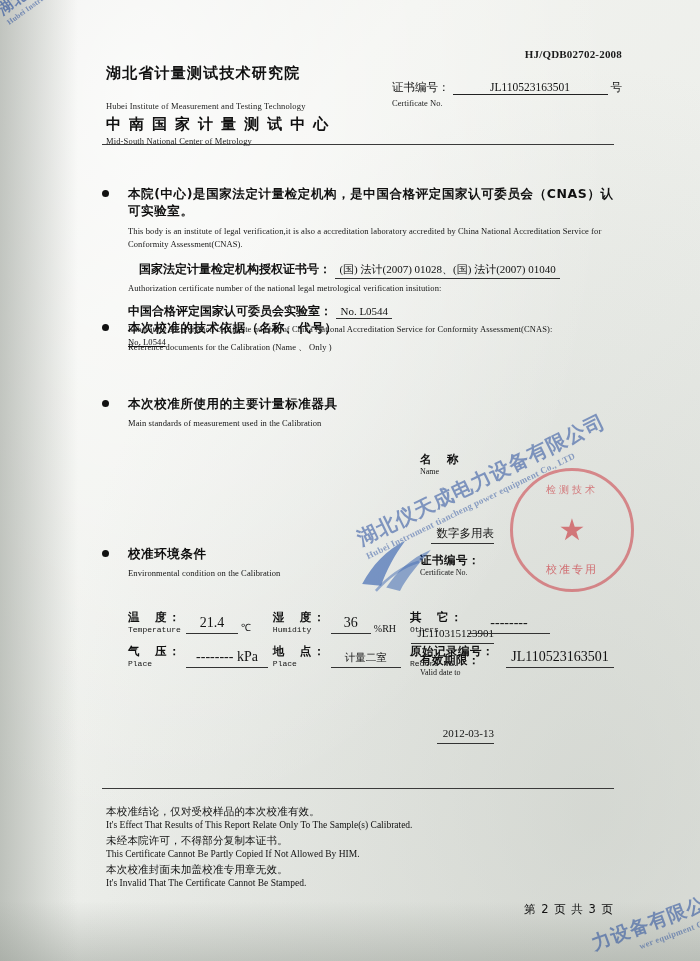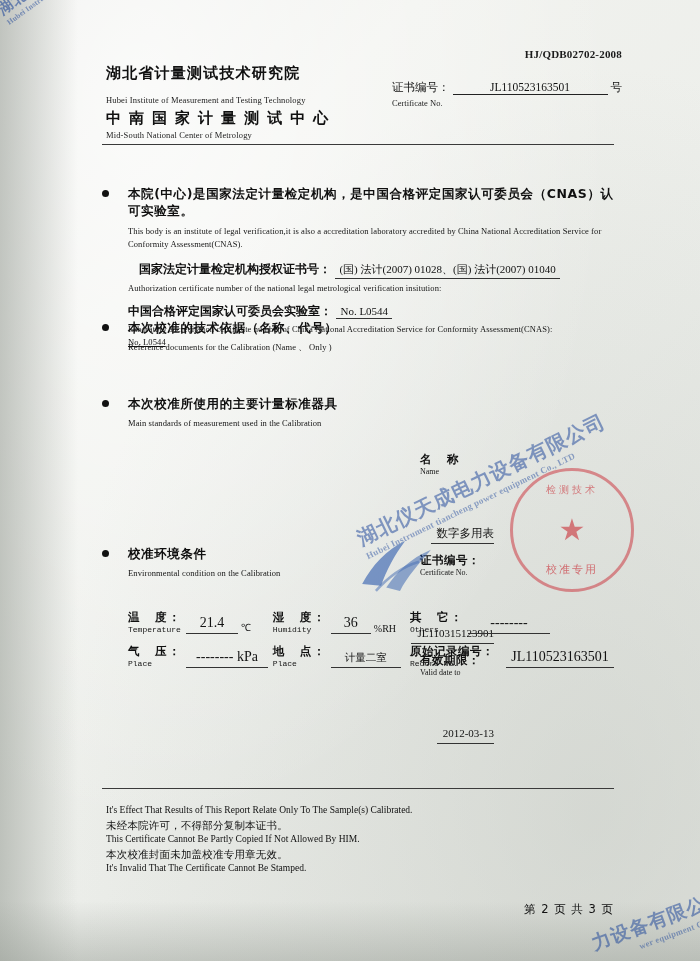--- a/index.html
+++ b/index.html
@@ -57,21 +57,21 @@
     font-size: 15px;
     font-weight: bold;
     letter-spacing: 1.2px;
     color: #101010;
     font-family: "DejaVu Sans", sans-serif;
   }
   .org-en1 {
     font-size: 8.5px;
     color: #1b1b1b;
     letter-spacing: 0.15px;
-    margin-top: 12px;
+    margin-top: 18px;
     font-family: "Liberation Serif", serif;
   }
   .org-cn2 {
     font-size: 15px;
     font-weight: bold;
     letter-spacing: 1.4px;
     color: #101010;
     margin-top: 4px;
     font-family: "DejaVu Sans", sans-serif;
   }
@@ -535,20 +535,21 @@
             </div>
             <div class="env-val" style="width:100px;">JL110523163501</div>
           </div>
         </div>
       </div>
     </div>
 
     <div class="rule rule-bottom"></div>
 
     <div class="notes">
+      <div class="n-cn">本校准结论，仅对受校样品的本次校准有效。</div>
       <div class="n-en">It's Effect That Results  of This Report Relate Only To The Sample(s) Calibrated.</div>
       <div class="n-cn">未经本院许可，不得部分复制本证书。</div>
       <div class="n-en">This Certificate Cannot Be Partly Copied If Not Allowed By HIM.</div>
       <div class="n-cn">本次校准封面未加盖校准专用章无效。</div>
       <div class="n-en">It's Invalid That The Certificate Cannot Be Stamped.</div>
     </div>
 
     <div class="page-num">第 2 页  共 3 页</div>
 
     <div class="wm wm-mid">

